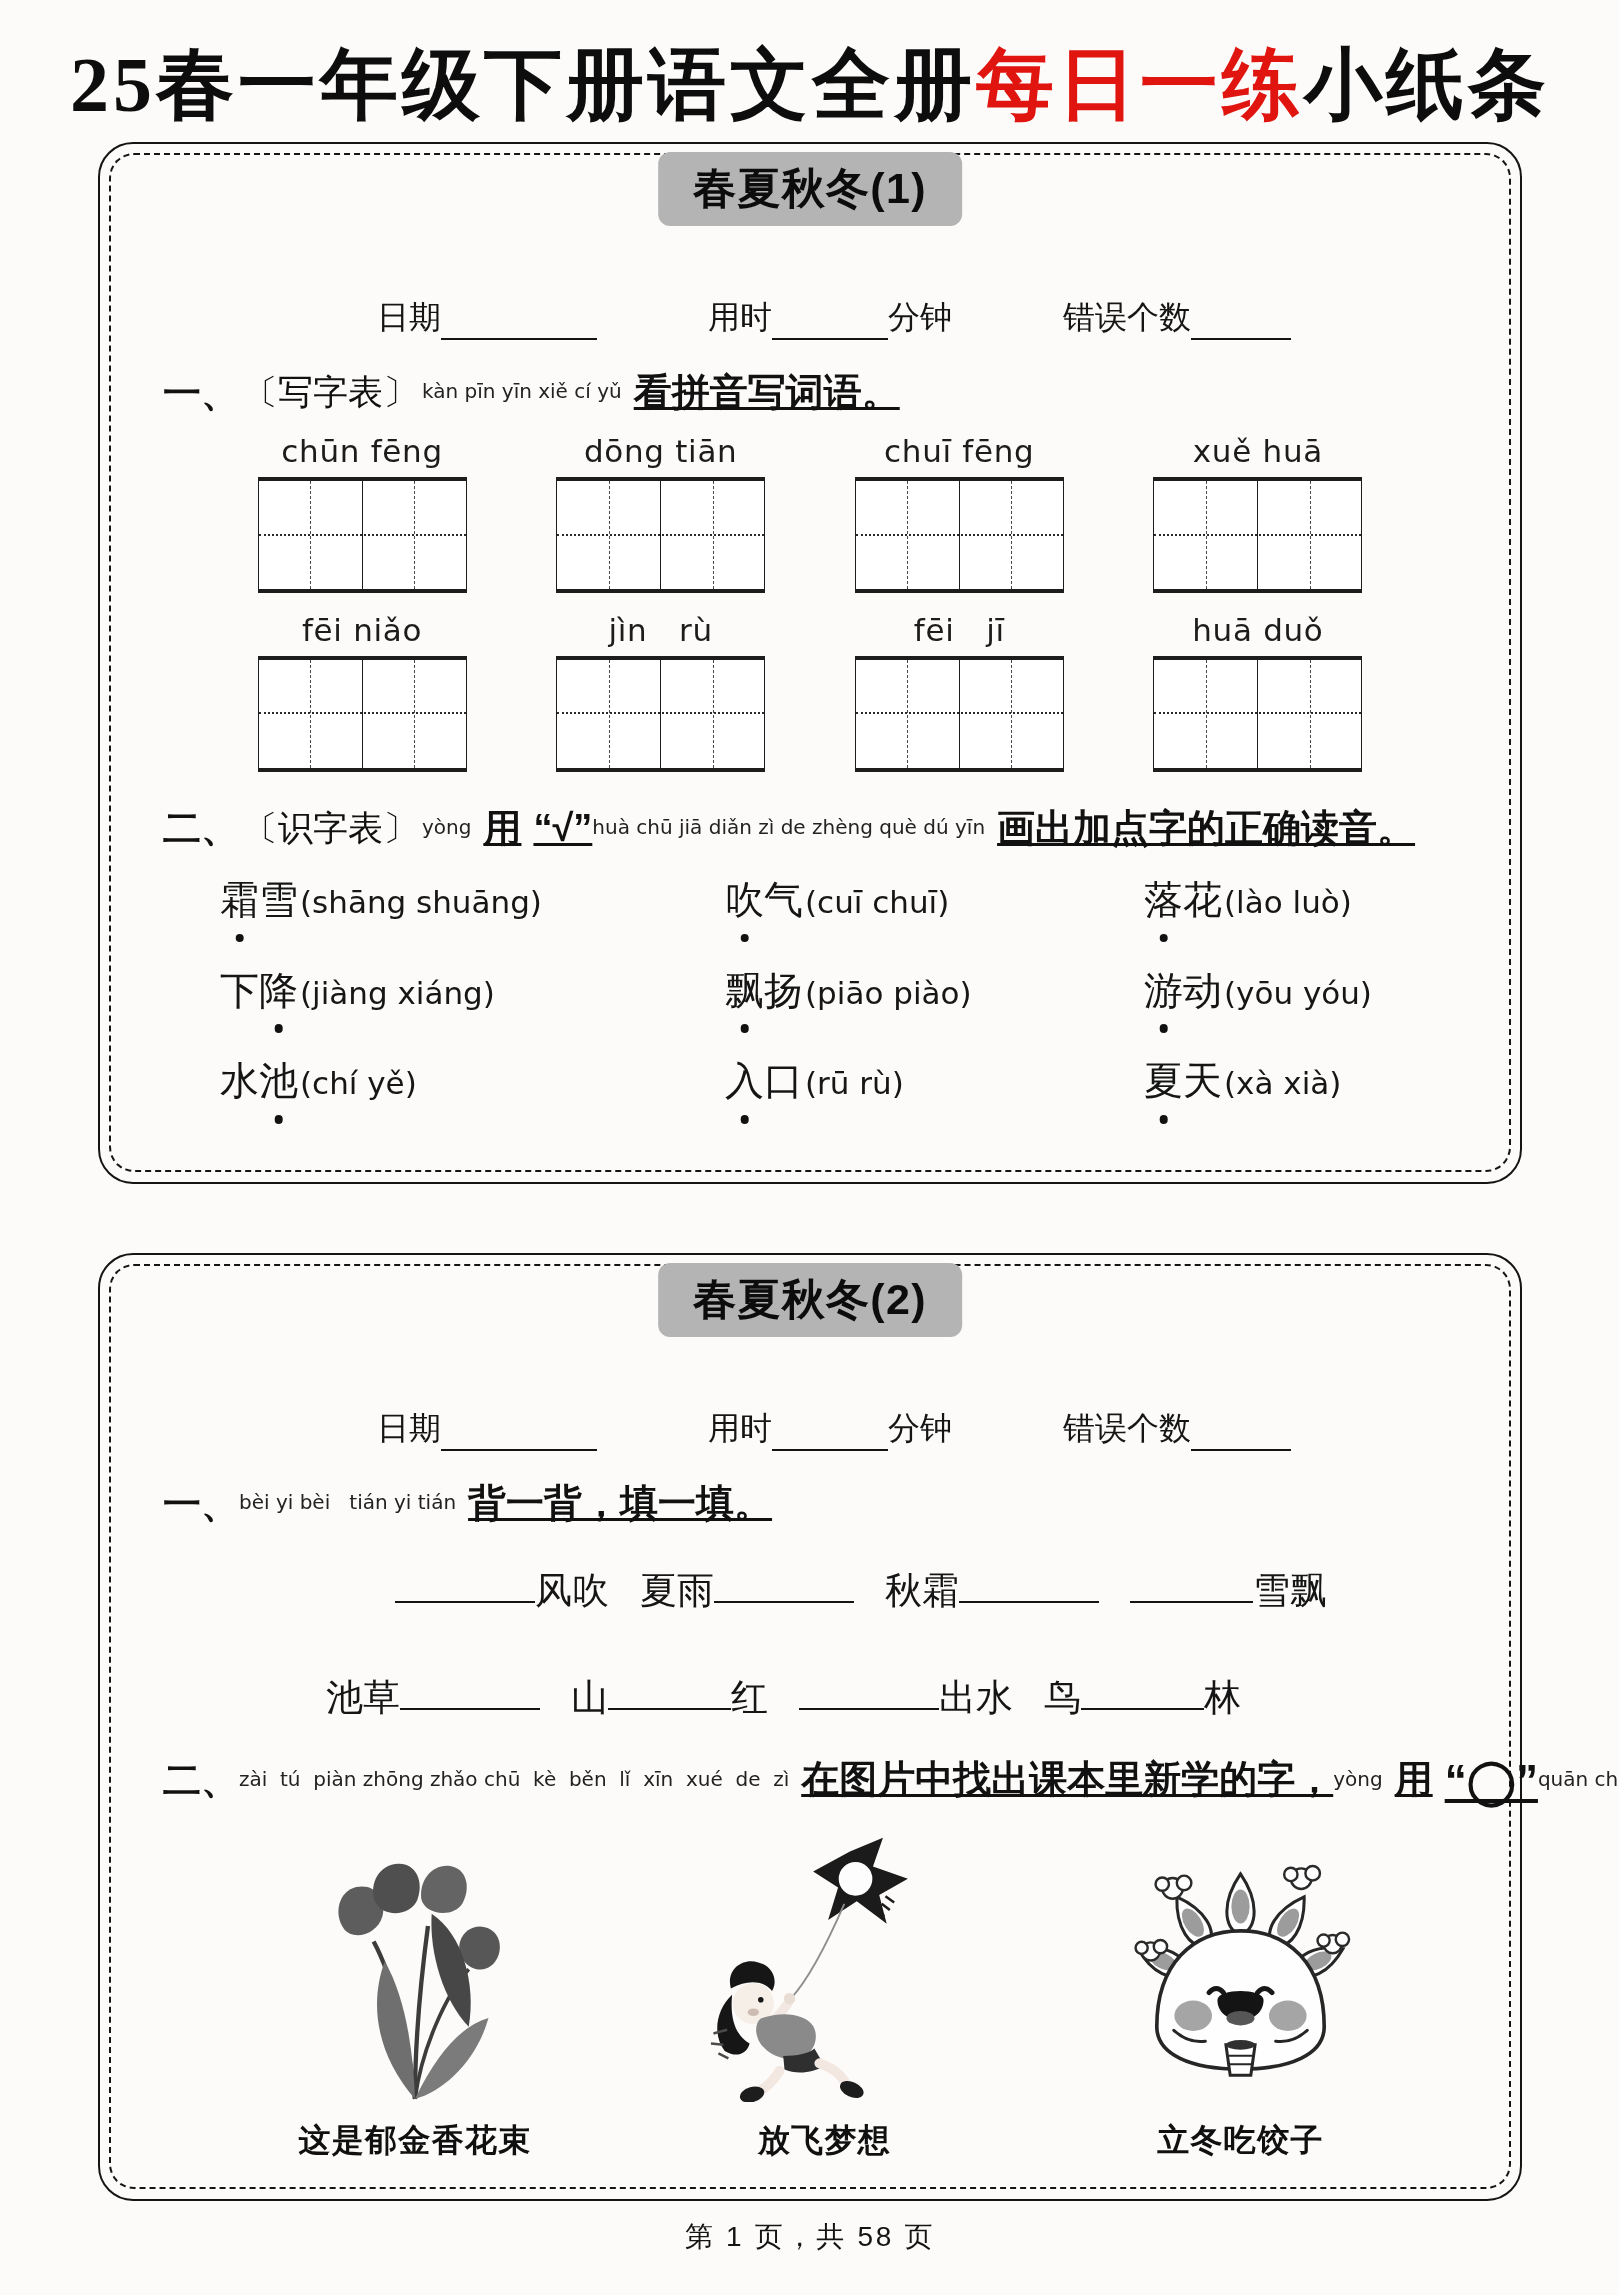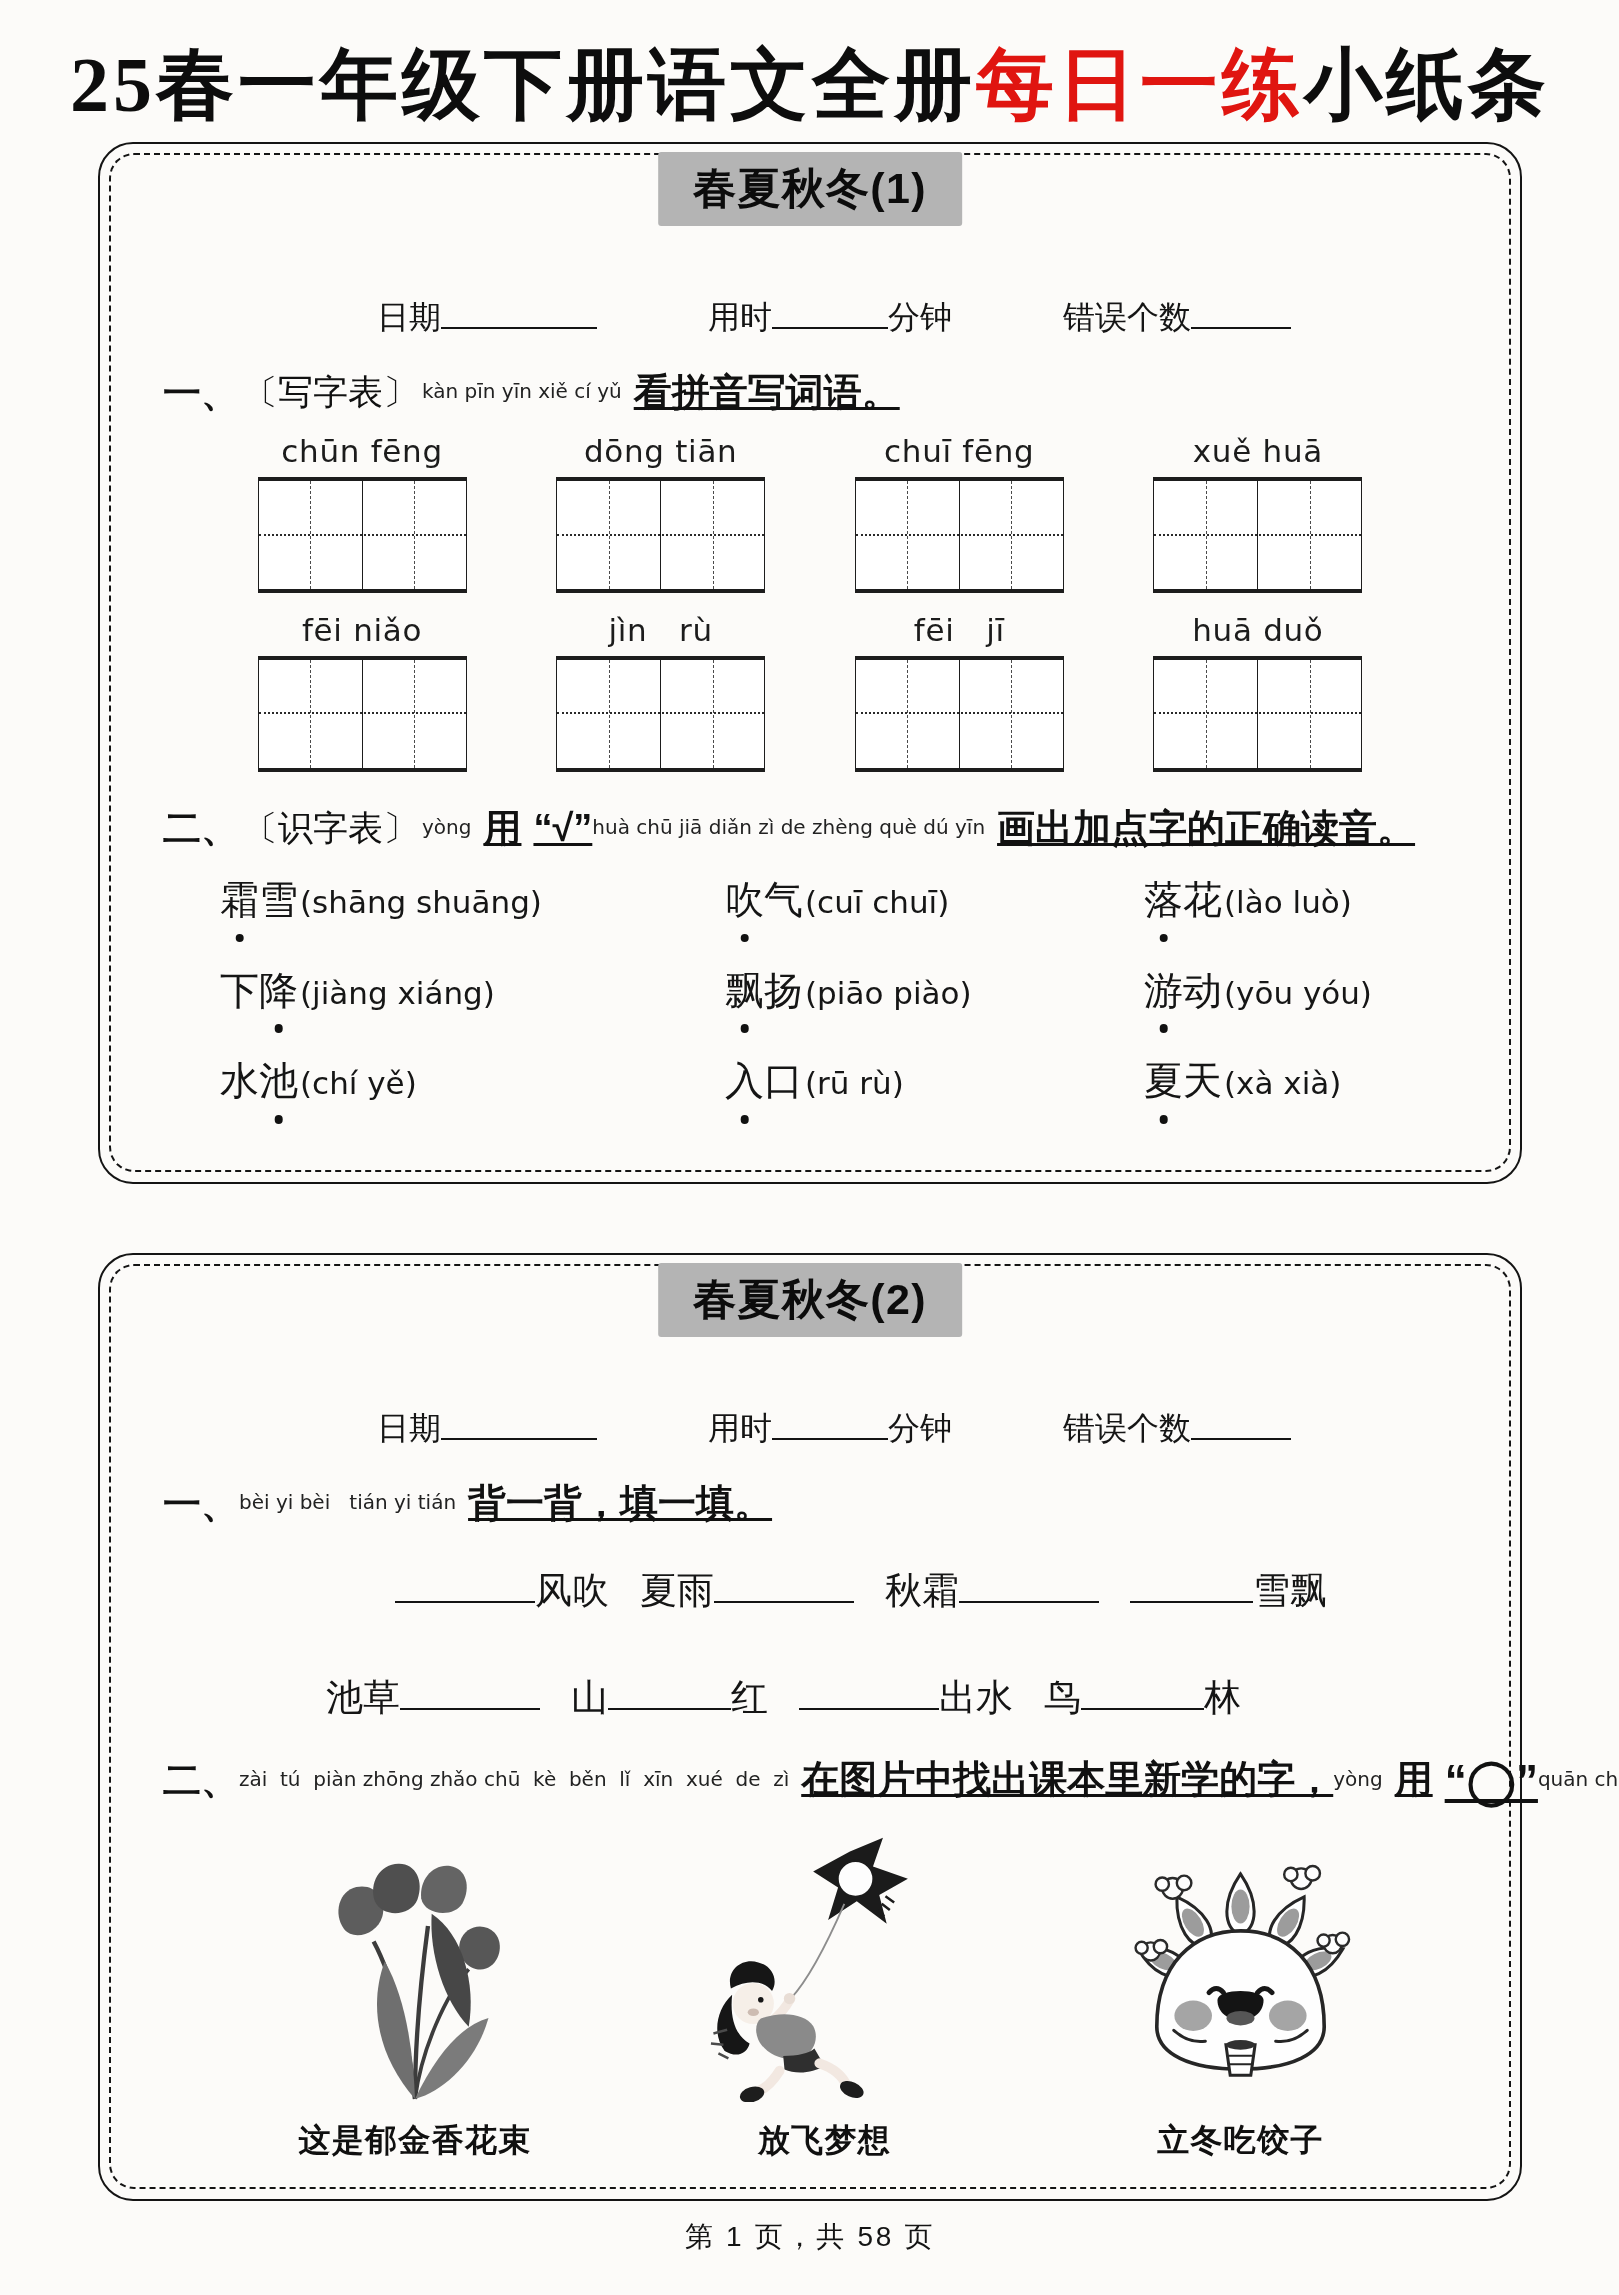--- a/index.html
+++ b/index.html
@@ -20,30 +20,30 @@
     position:relative;width:1420px;margin:0 auto;
     border:2px solid #141414;border-radius:35px;background:transparent;
   }
   .sheet::before{
     content:"";position:absolute;inset:9.3px;border:2.7px dashed #141414;border-radius:25px;
     pointer-events:none;z-index:1;
   }
   .sheet-inner{position:relative;z-index:2;}
   .tab{
     position:absolute;top:8px;left:50%;transform:translateX(-50%);z-index:3;
-    background:#b4b4b4;border-radius:3px;padding:8px 35px;
+    background:#b4b4b4;border-radius:12px;padding:8px 35px;
     font-size:43px;font-weight:800;letter-spacing:1.3px;color:#0c0c0c;white-space:nowrap;
   }
   
   .date-line{
     display:flex;justify-content:center;align-items:flex-end;gap:63px;
     font-family:"Liberation Serif",serif;font-size:32px;font-weight:500;
     white-space:nowrap;
   }
-  .date-line .field{display:flex;margin-left:48px;}
+  .date-line .field{display:flex;align-items:flex-end;margin-left:48px;}
   .u{display:inline-block;border-bottom:2px solid #141414;height:31px;}
   .u.w-date{width:156px;}
   .u.w-time{width:116px;}
   .u.w-err{width:100px;}
   
   .ex-head{
     display:flex;align-items:flex-end;padding-left:63px;
     font-size:38px;color:#111;white-space:nowrap;
   }
   .ex-num{font-weight:800;line-height:1.1;}

